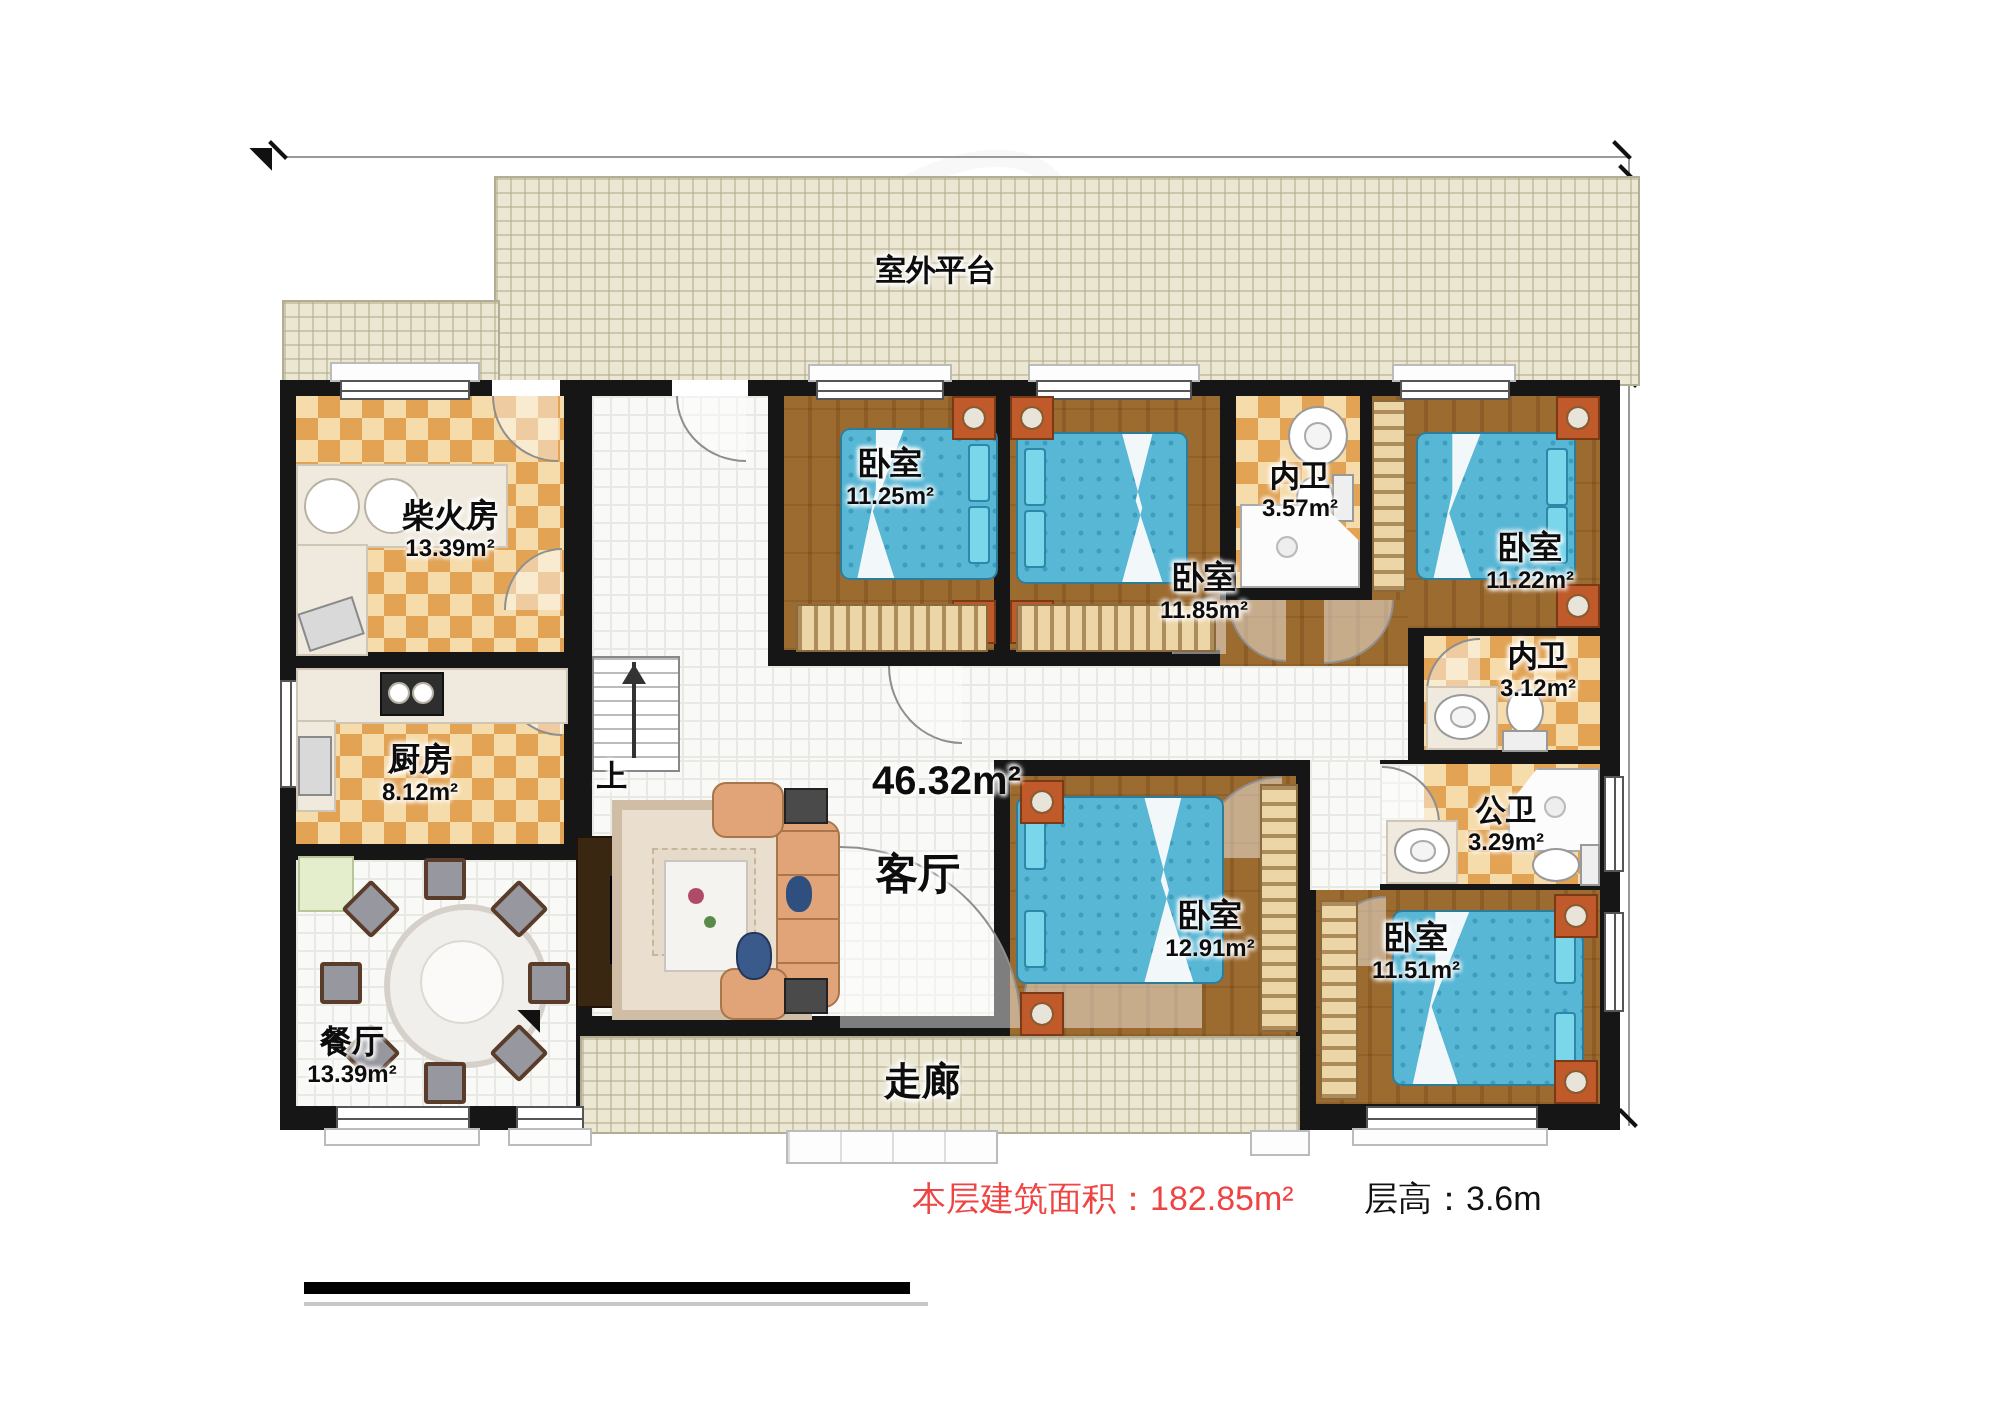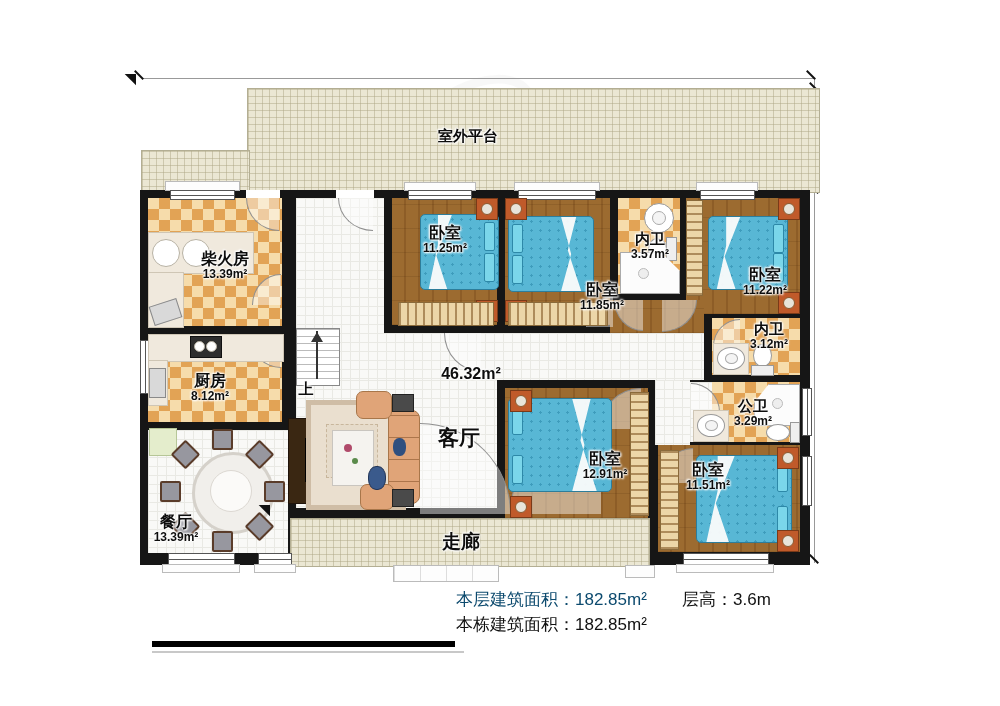--- a/index.html
+++ b/index.html
@@ -287,25 +287,24 @@
     <span class="ar">3.29m²</span>
   </div>
   <div class="lbl" style="left:572px;top:450px;width:66px">
     <span>卧室</span>
     <span class="ar">12.91m²</span>
   </div>
   <div class="lbl" style="left:675px;top:461px;width:66px">
     <span>卧室</span>
     <span class="ar">11.51m²</span>
   </div>
-  <div class="lbl" style="left:436px;top:365px;width:70px;font-size:16px">46.32m²</div>
+  <div class="lbl" style="left:436px;top:380px;width:70px;font-size:20px">46.32m²</div>
   <div class="lbl" style="left:426px;top:426px;width:66px;font-size:21px">客厅</div>
   <div class="lbl" style="left:428px;top:532px;width:66px;font-size:19px">走廊</div>
 
   <div class="arrowNE" style="left:262px;top:497px"></div>
 
   <div class="a" style="left:152px;top:641px;width:303px;height:6px;background:#000"></div>
   <div class="a" style="left:152px;top:651px;width:312px;height:2px;background:#c8c8c8"></div>
-  <div class="a" style="left:456px;top:588px;font-size:17px;color:#0c4a6e">本层建筑面积：182.85m²</div>
+  <div class="a" style="left:456px;top:588px;font-size:17px;color:#ef4444">本层建筑面积：182.85m²</div>
   <div class="a" style="left:682px;top:588px;font-size:17px;color:#111">层高：3.6m</div>
-  <div class="a" style="left:456px;top:613px;font-size:17px;color:#111">本栋建筑面积：182.85m²</div>
 
 </div>
 
 </body></html>

